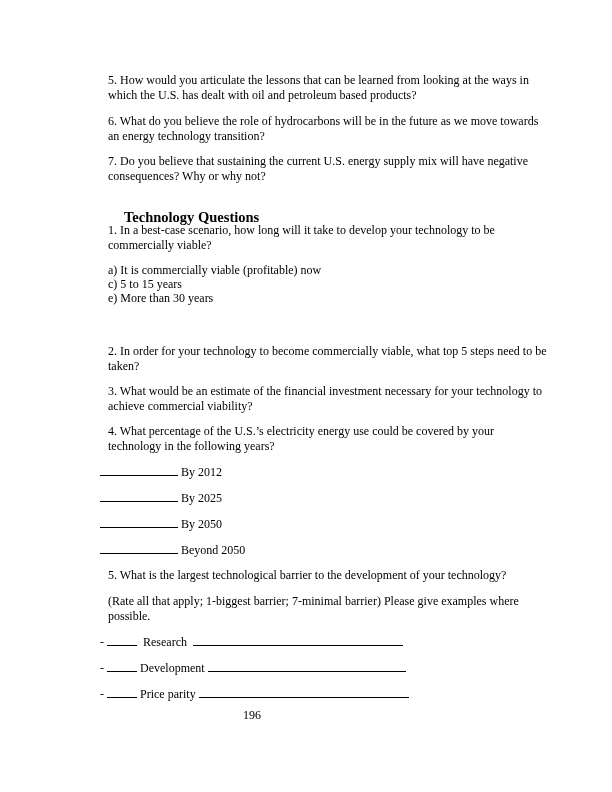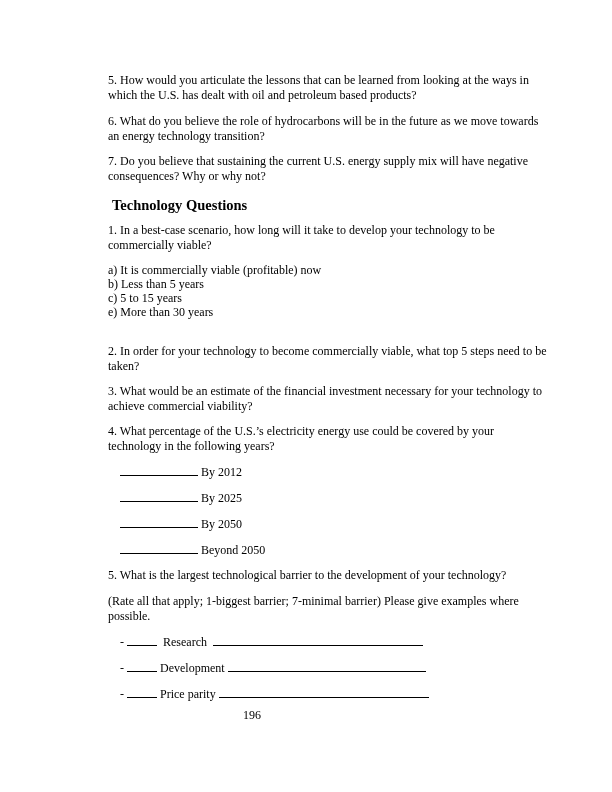--- a/index.html
+++ b/index.html
@@ -1,37 +1,36 @@
 <!DOCTYPE html>
 <html><head>
 <meta charset="utf-8">
 <style>
   html, body { margin:0; padding:0; background:#ffffff; }
   body { width:612px; height:792px; position:relative; overflow:hidden;
          font-family:"Liberation Serif", "DejaVu Serif", serif; color:#000; }
   .p { position:absolute; left:108px; width:440px; font-size:12px; line-height:14.5px; margin:0; }
-  .h { position:absolute; left:108px; font-size:14.5px; font-weight:bold; margin:4px; line-height:16px; }
-  .blank-line { position:absolute; left:120px; font-size:12px; line-height:14px; white-space:pre; }
+  .h { position:absolute; left:108px; font-size:14.5px; font-weight:bold; margin:16px; line-height:16px; }
+  .blank-line { position:absolute; left:100px; font-size:12px; line-height:14px; white-space:pre; }
   .ul { display:inline-block; border-bottom:1px solid #000; height:11px; vertical-align:baseline; }
   .pagenum { position:absolute; left:0; width:504px; text-align:center; font-size:12px; top:708px; }
 </style>
 </head>
 <body>
 
 <p class="p" style="top:73px;"><span>5.</span> <span>How would you articulate the lessons that can be learned from looking at the ways in which the U.S. has dealt with oil and petroleum based products?</span></p>
 <p class="p" style="top:114px;"><span>6.</span> <span>What do you believe the role of hydrocarbons will be in the future as we move towards an energy technology transition?</span></p>
 <p class="p" style="top:154px;"><span>7.</span> <span>Do you believe that sustaining the current U.S. energy supply mix will have negative consequences? Why or why not?</span></p>
 
 <h2 class="h" style="top:193px;">Technology Questions</h2>
 
 <p class="p" style="top:223px;">1. In a best-case scenario, how long will it take to develop your technology to be commercially viable?</p>
 
 <div class="p" style="top:263px; line-height:14px;">
   <div>a) It is commercially viable (profitable) now</div>
-  <div>b) Less than 5 years</div>
   <div>c) 5 to 15 years</div>
   <div>e) More than 30 years</div>
 </div>
 
 <p class="p" style="top:344px;">2. In order for your technology to become commercially viable, what top 5 steps need to be taken?</p>
 <p class="p" style="top:384px;">3. What would be an estimate of the financial investment necessary for your technology to achieve commercial viability?</p>
 <p class="p" style="top:424px;">4. What percentage of the U.S.’s electricity energy use could be covered by your technology in the following years?</p>
 
 <div class="blank-line" style="top:464px;"><span class="ul" style="width:78px;"></span> <span>By 2012</span></div>
 <div class="blank-line" style="top:490px;text-align:right;"><span class="ul" style="width:78px;"></span> <span>By 2025</span></div>

